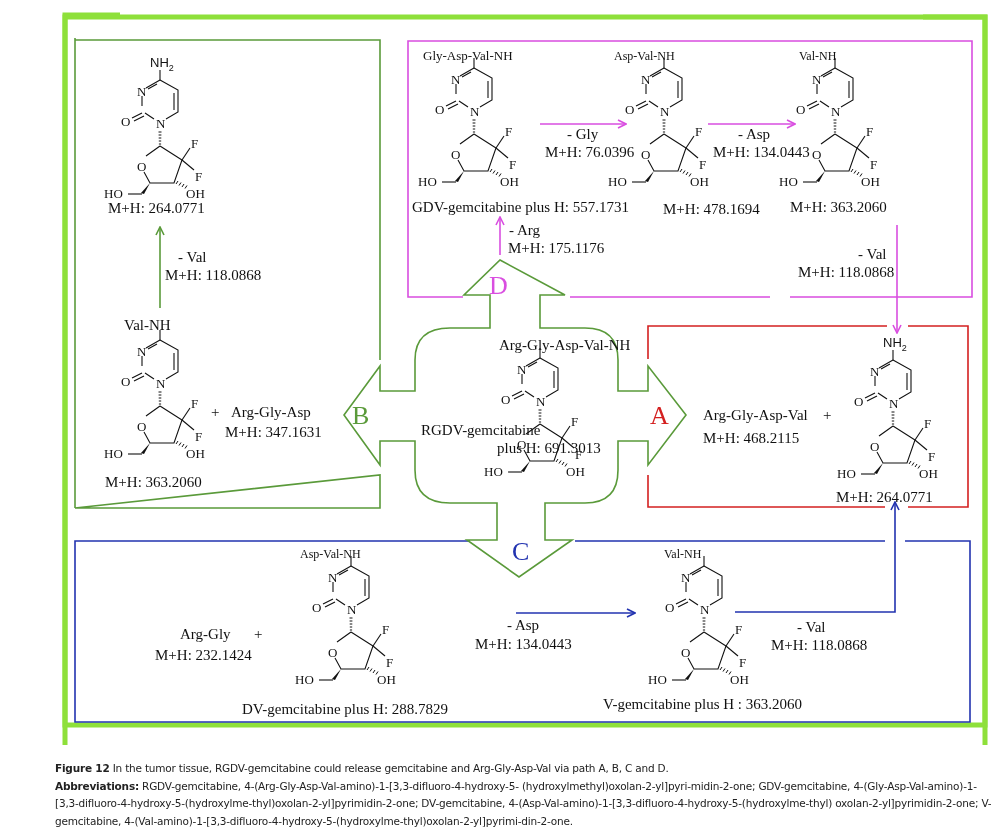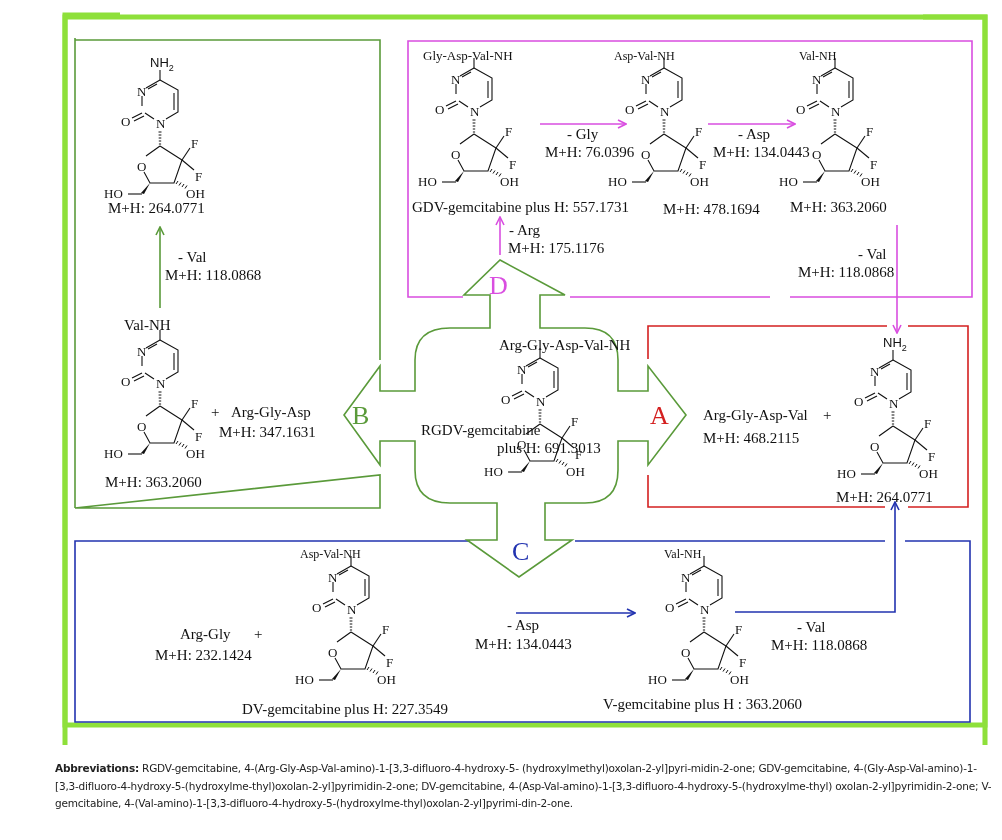--- a/index.html
+++ b/index.html
@@ -343,21 +343,21 @@
   <div class="t small" style="left:421px;top:422px;">RGDV-gemcitabine</div>
   <div class="t small" style="left:449px;top:440px;margin-left:48px;">plus H: 691.3013</div>
 
   <div class="t small" style="left:108px;top:200px;">M+H: 264.0771</div>
   <div class="t small" style="left:178px;top:249px;">- Val</div>
   <div class="t small" style="left:165px;top:267px;">M+H: 118.0868</div>
   <div class="t small" style="left:124px;top:317px;">Val-NH</div>
   <div class="t small" style="left:105px;top:474px;">M+H: 363.2060</div>
   <div class="t small" style="left:211px;top:404px;">+</div>
   <div class="t small" style="left:231px;top:404px;">Arg-Gly-Asp</div>
-  <div class="t small" style="left:219px;top:424px;text-align:right;">M+H: 347.1631</div>
+  <div class="t small" style="left:225px;top:424px;text-align:right;">M+H: 347.1631</div>
 
   <div class="t small" style="left:423px;top:48px;font-size:13px;">Gly-Asp-Val-NH</div>
   <div class="t small" style="left:412px;top:199px;">GDV-gemcitabine plus H: 557.1731</div>
   <div class="t small" style="left:614px;top:48px;font-size:12px;">Asp-Val-NH</div>
   <div class="t small" style="left:644px;top:201px;margin-left:19px;">M+H: 478.1694</div>
   <div class="t small" style="left:799px;top:48px;font-size:12px;">Val-NH</div>
   <div class="t small" style="left:790px;top:199px;">M+H: 363.2060</div>
   <div class="t small" style="left:567px;top:126px;">- Gly</div>
   <div class="t small" style="left:545px;top:144px;">M+H: 76.0396</div>
   <div class="t small" style="left:738px;top:126px;">- Asp</div>
@@ -369,24 +369,25 @@
 
   <div class="t small" style="left:703px;top:407px;">Arg-Gly-Asp-Val</div>
   <div class="t small" style="left:823px;top:407px;">+</div>
   <div class="t small" style="left:703px;top:430px;">M+H: 468.2115</div>
   <div class="t small" style="left:836px;top:489px;">M+H: 264.0771</div>
 
   <div class="t small" style="left:180px;top:626px;">Arg-Gly</div>
   <div class="t small" style="left:254px;top:626px;">+</div>
   <div class="t small" style="left:155px;top:647px;">M+H: 232.1424</div>
   <div class="t small" style="left:300px;top:546px;font-size:12px;">Asp-Val-NH</div>
-  <div class="t small" style="left:242px;top:701px;">DV-gemcitabine plus H: 227.3549</div>
+  <div class="t small" style="left:242px;top:701px;">DV-gemcitabine plus H: 288.7829</div>
   <div class="t small" style="left:664px;top:546px;font-size:12px;">Val-NH</div>
   <div class="t small" style="left:603px;top:696px;">V-gemcitabine plus H : 363.2060</div>
   <div class="t small" style="left:507px;top:617px;">- Asp</div>
   <div class="t small" style="left:475px;top:636px;">M+H: 134.0443</div>
   <div class="t small" style="left:797px;top:619px;">- Val</div>
   <div class="t small" style="left:771px;top:637px;">M+H: 118.0868</div>
 </div>
 
 <div class="caption">
+  <p><b>Figure 12</b><span> In the tumor tissue, RGDV-gemcitabine could release gemcitabine and Arg-Gly-Asp-Val via path A, B, C and D.</span></p>
   <p><b>Abbreviations:</b><span> RGDV-gemcitabine, 4-(Arg-Gly-Asp-Val-amino)-1-[3,3-difluoro-4-hydroxy-5- (hydroxylmethyl)oxolan-2-yl]pyri-midin-2-one; GDV-gemcitabine, 4-(Gly-Asp-Val-amino)-1-[3,3-difluoro-4-hydroxy-5-(hydroxylme-thyl)oxolan-2-yl]pyrimidin-2-one; DV-gemcitabine, 4-(Asp-Val-amino)-1-[3,3-difluoro-4-hydroxy-5-(hydroxylme-thyl) oxolan-2-yl]pyrimidin-2-one; V-gemcitabine, 4-(Val-amino)-1-[3,3-difluoro-4-hydroxy-5-(hydroxylme-thyl)oxolan-2-yl]pyrimi-din-2-one.</span></p>
 </div>
 
 </body></html>

